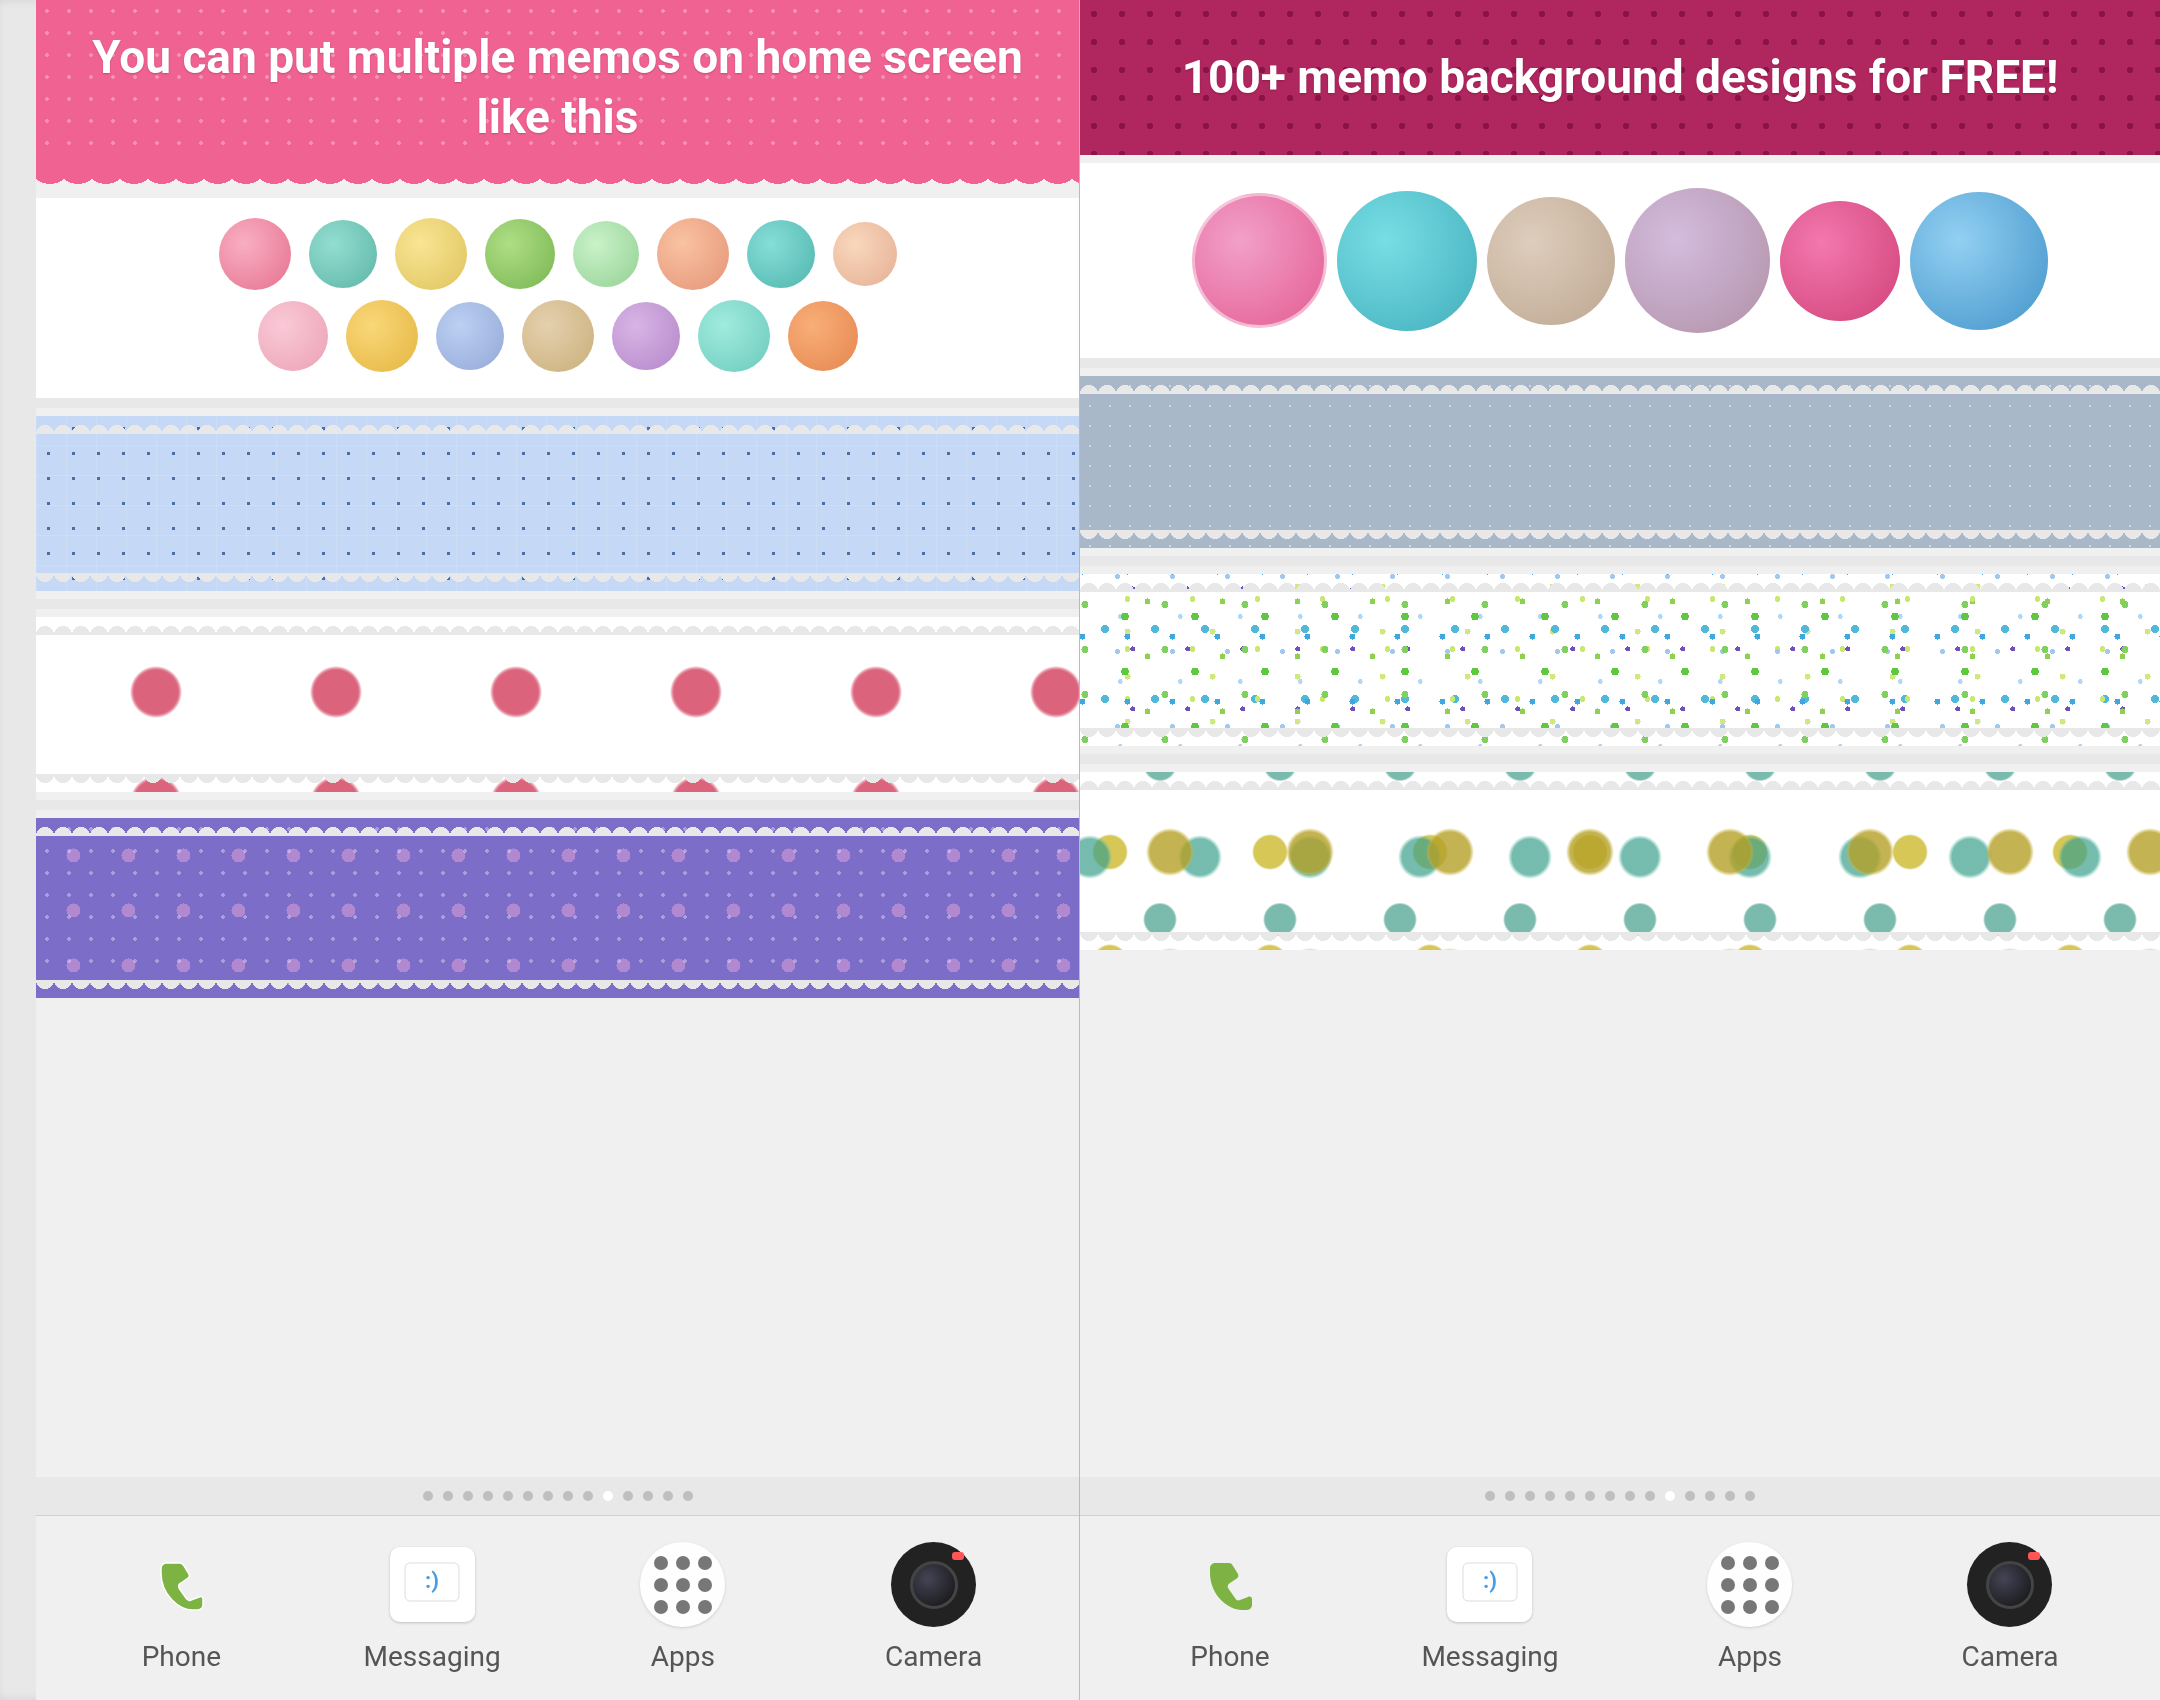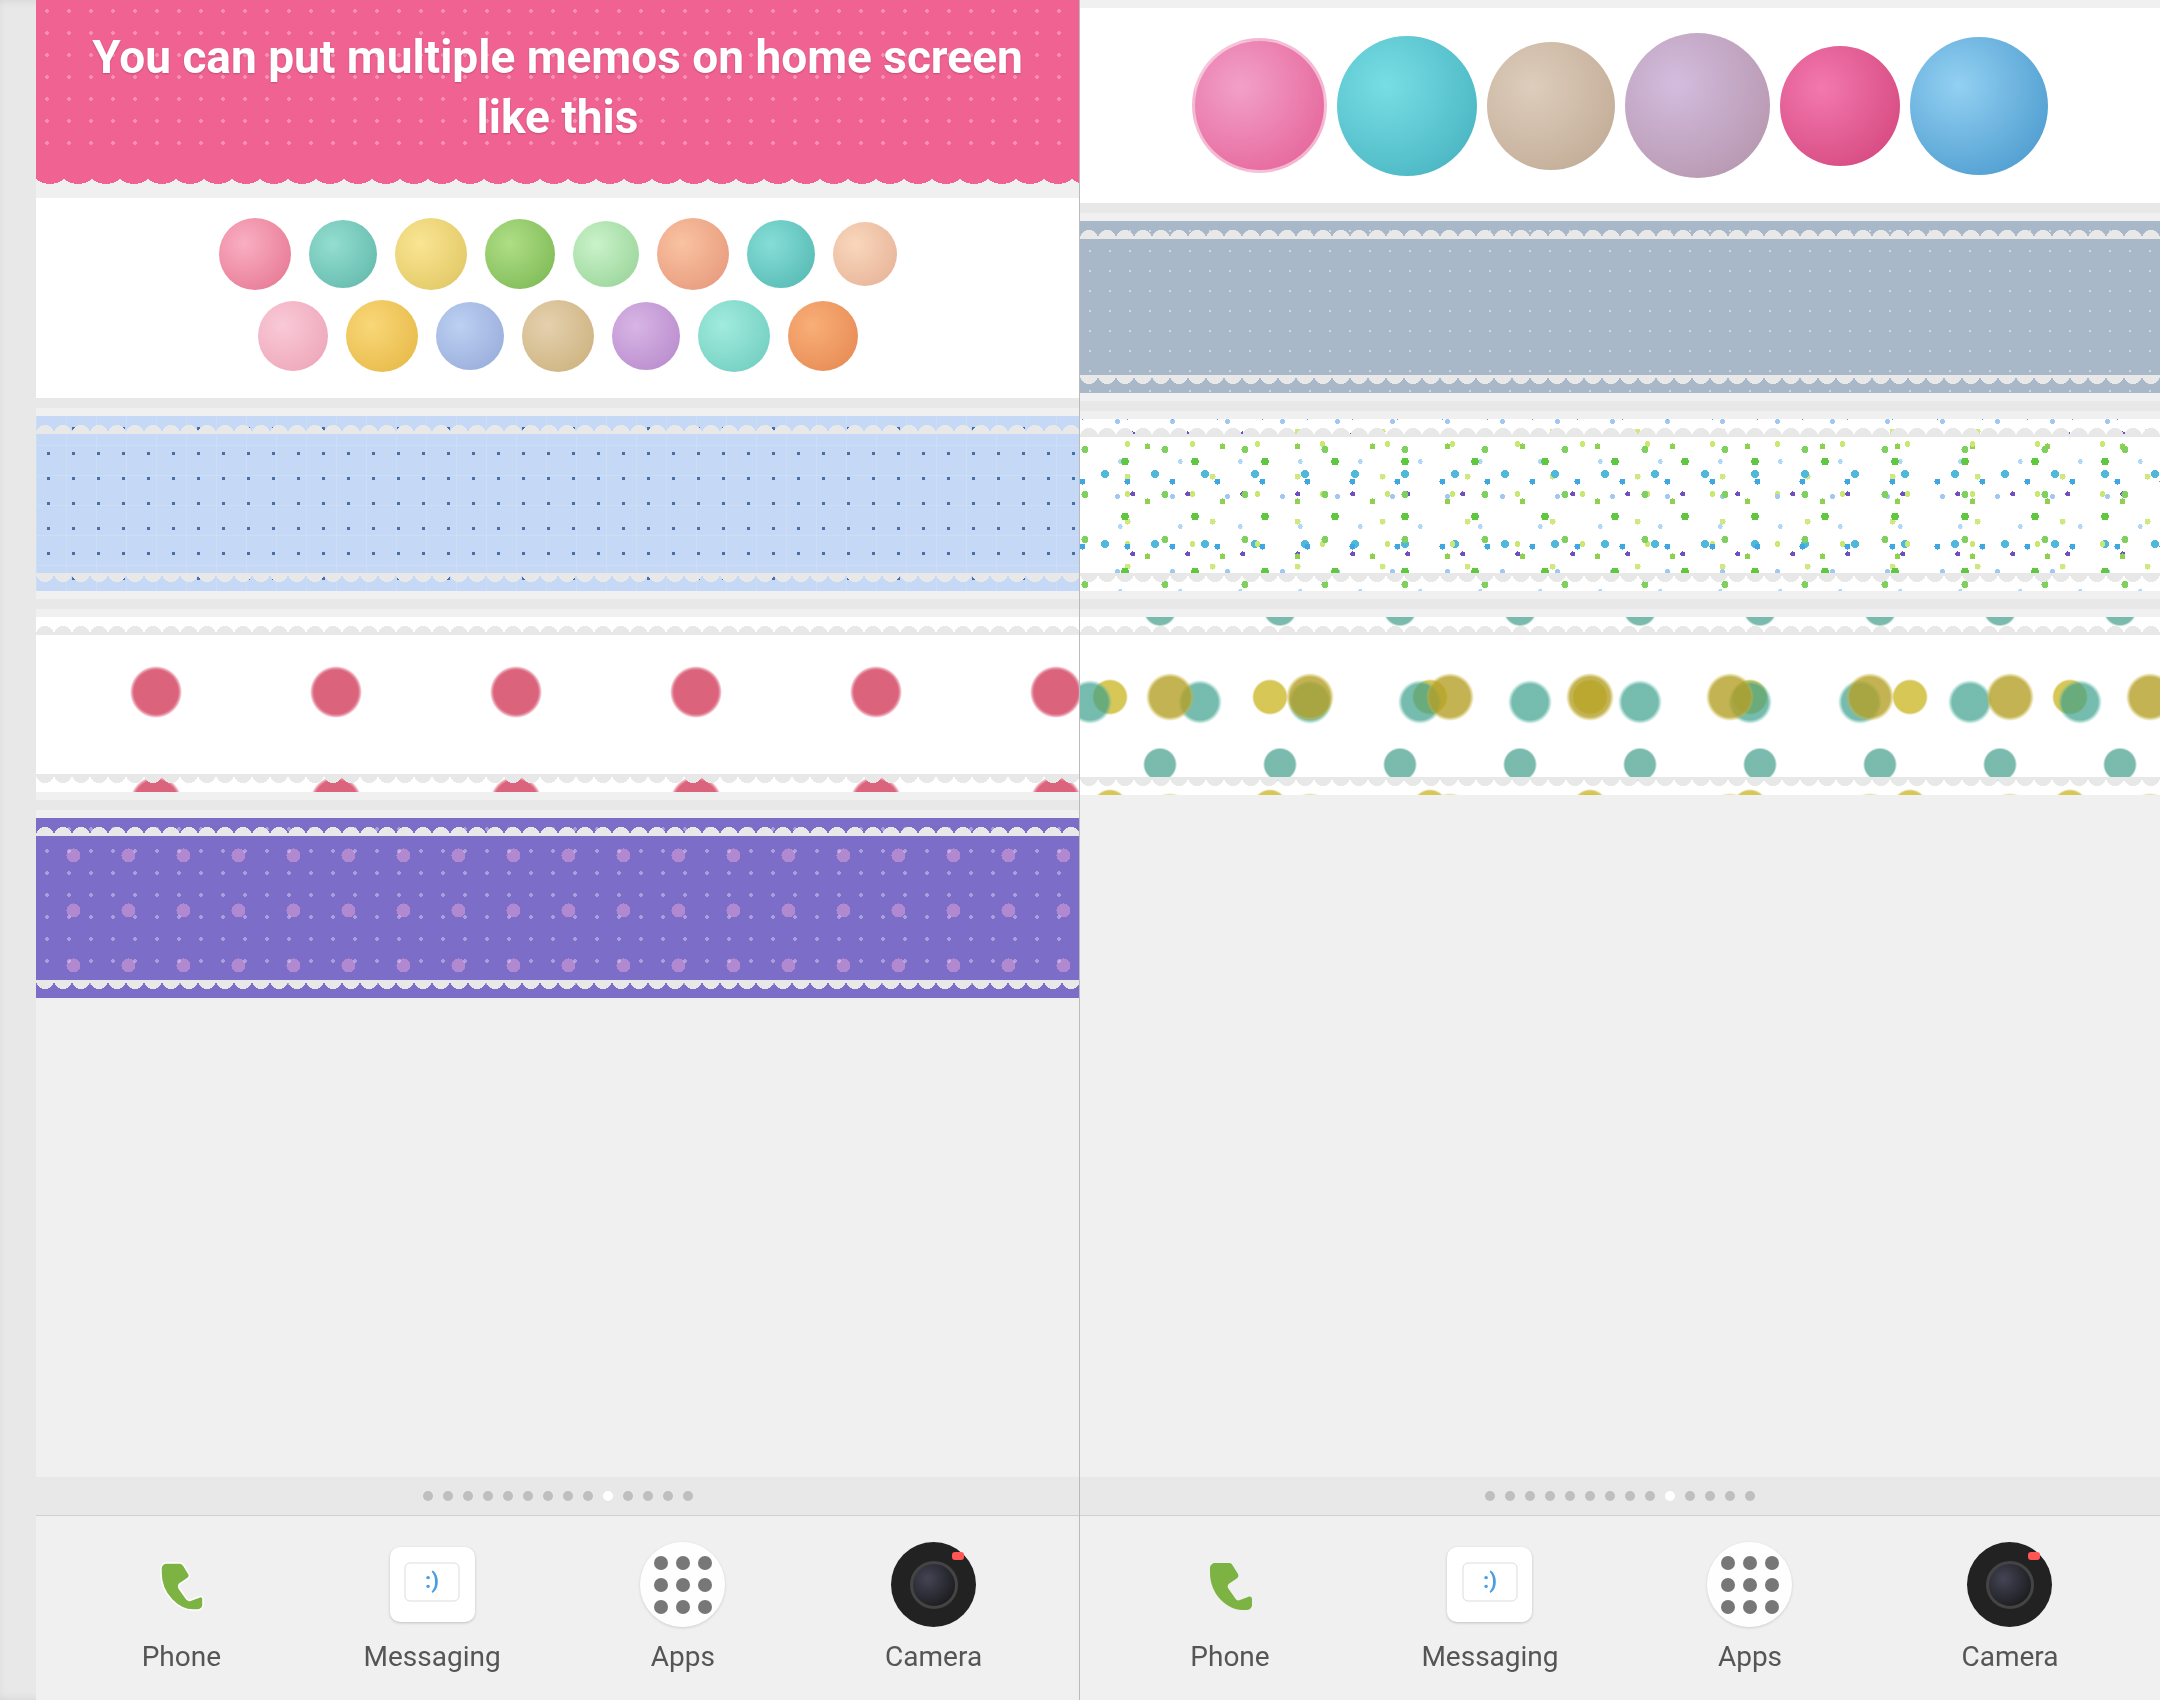--- a/index.html
+++ b/index.html
@@ -477,20 +477,23 @@
         </div>
       </div>
       <span class="nav-label">Camera</span>
     </div>
   </div>
 </div>
 
 <div class="phone-screen right">
   <div class="screen-content">
 
+    <div class="top-banner" style="background-color:#b0265e;background-image:radial-gradient(circle,rgba(100,0,50,0.5) 3px,transparent 3px);background-size:28px 28px;min-height:155px;">
+      <span class="banner-text">100+ memo background designs for FREE!</span>
+    </div>
 
     <div class="large-circles-section" style="margin-top:8px;min-height:195px;background:white;padding:15px 10px;">
       <div style="display:flex;gap:10px;align-items:center;justify-content:center;width:100%;flex-wrap:wrap;padding:0 10px;">
         <div class="large-circle" style="width:135px;height:135px;background:radial-gradient(circle at 35% 35%,#f090c0,#e04080);border:3px solid rgba(255,255,255,0.5);"></div>
         <div class="large-circle" style="width:140px;height:140px;background:radial-gradient(circle at 35% 35%,#60d8e0,#20a0b0);"></div>
         <div class="large-circle" style="width:128px;height:128px;background:radial-gradient(circle at 35% 35%,#d0b8a0,#a08060);opacity:0.7;"></div>
         <div class="large-circle" style="width:145px;height:145px;background:radial-gradient(circle at 35% 35%,#c0a0d0,#906080);opacity:0.7;"></div>
         <div class="large-circle" style="width:120px;height:120px;background:radial-gradient(circle at 35% 35%,#f060a0,#c82060);"></div>
         <div class="large-circle" style="width:138px;height:138px;background:radial-gradient(circle at 35% 35%,#80c8f0,#2080c0);"></div>
       </div>

